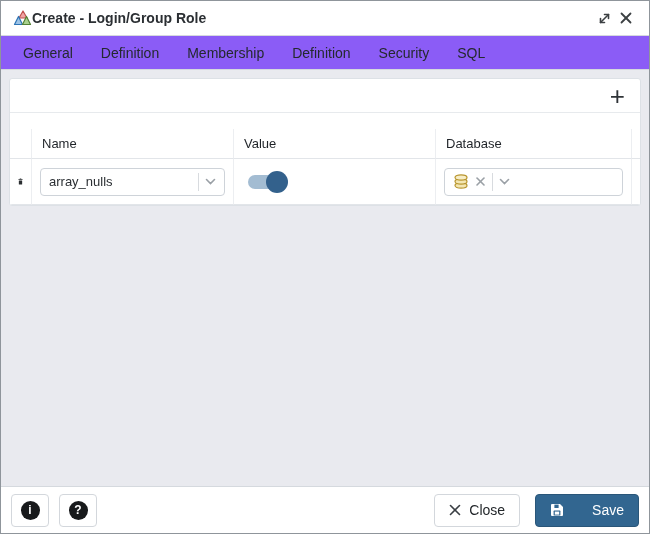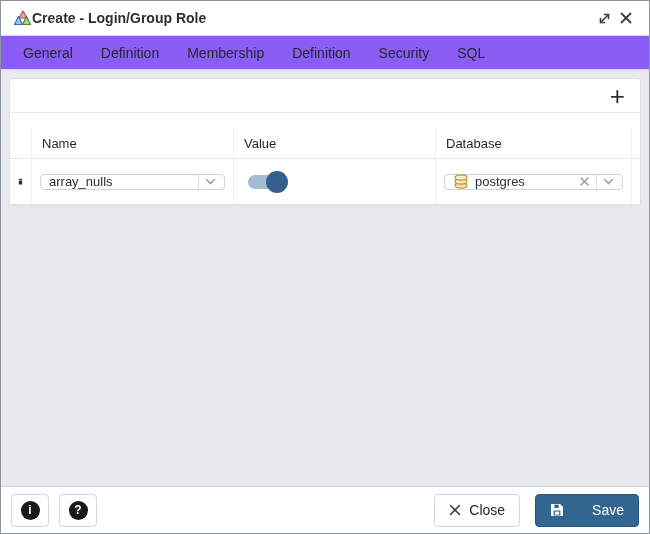--- a/index.html
+++ b/index.html
@@ -57,21 +57,21 @@
   .gh.last, .gc.last { border-right:none; }
   .gc {
     height:46px; display:flex; align-items:center; padding:0 8px;
     border-right:1px solid #eceef1; border-bottom:1px solid #e2e5e9; background:#fff;
   }
   .gc.center { justify-content:center; }
 
   .trash-btn { display:flex; align-items:center; justify-content:center; width:100%; cursor:pointer; }
 
   .select {
-    flex:1; height:16px; border:1px solid #ced3d9; border-radius:4px; background:#fff;
+    flex:1; height:28px; border:1px solid #ced3d9; border-radius:4px; background:#fff;
     display:flex; align-items:center; padding:0 8px; gap:6px;
     font-size:13px; color:#2b2f33; cursor:pointer;
   }
   .select .grow { flex:1; white-space:nowrap; overflow:hidden; }
   .vsep { width:1px; height:18px; background:#d8dbdf; }
 
   
   .switch { position:relative; width:40px; height:22px; margin-left:6px; cursor:pointer; }
   .switch .track { position:absolute; left:0; top:4px; width:36px; height:14px; border-radius:7px; background:#a3bcd2; }
   .switch .knob  { position:absolute; right:0; top:0; width:22px; height:22px; border-radius:50%; background:#33618c; }
@@ -184,21 +184,20 @@
 
         <div class="gc">
           <div class="select">
             <span style="display:flex;">
               <svg width="16" height="15" viewBox="0 0 16 15">
                 <ellipse cx="8" cy="11.5" rx="6" ry="2.6" fill="#f3e6b2" stroke="#b8952e" stroke-width="1.2"></ellipse>
                 <ellipse cx="8" cy="7.5" rx="6" ry="2.6" fill="#f3e6b2" stroke="#b8952e" stroke-width="1.2"></ellipse>
                 <ellipse cx="8" cy="3.5" rx="6" ry="2.6" fill="#f7edc6" stroke="#b8952e" stroke-width="1.2"></ellipse>
               </svg>
             </span>
-            <span class="grow">postgres</span>
             <span style="display:flex;">
               <svg width="11" height="11" viewBox="0 0 11 11" stroke="#9aa0a6" stroke-width="1.6" stroke-linecap="round">
                 <line x1="2" y1="2" x2="9" y2="9"></line>
                 <line x1="9" y1="2" x2="2" y2="9"></line>
               </svg>
             </span>
             <span class="vsep"></span>
             <span style="display:flex;">
               <svg width="11" height="7" viewBox="0 0 11 7" fill="none" stroke="#9aa0a6" stroke-width="1.6" stroke-linecap="round">
                 <polyline points="1.5,1.5 5.5,5.5 9.5,1.5"></polyline>

